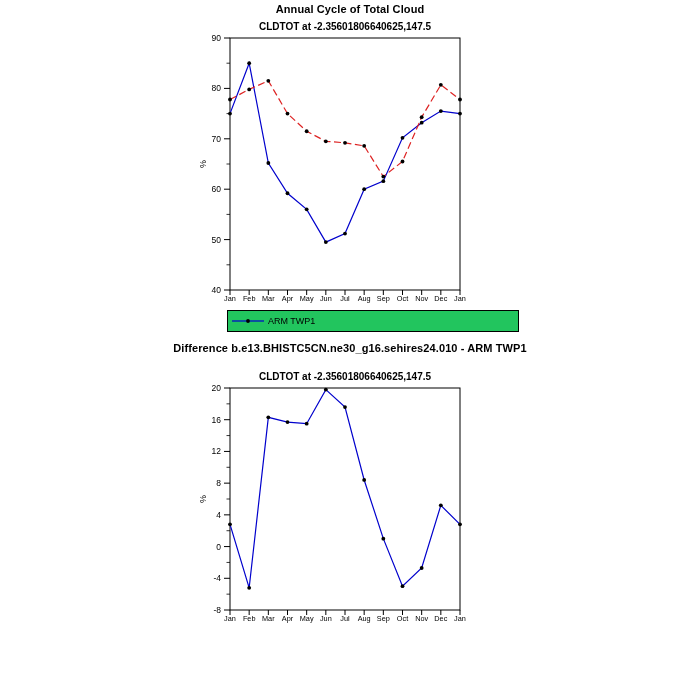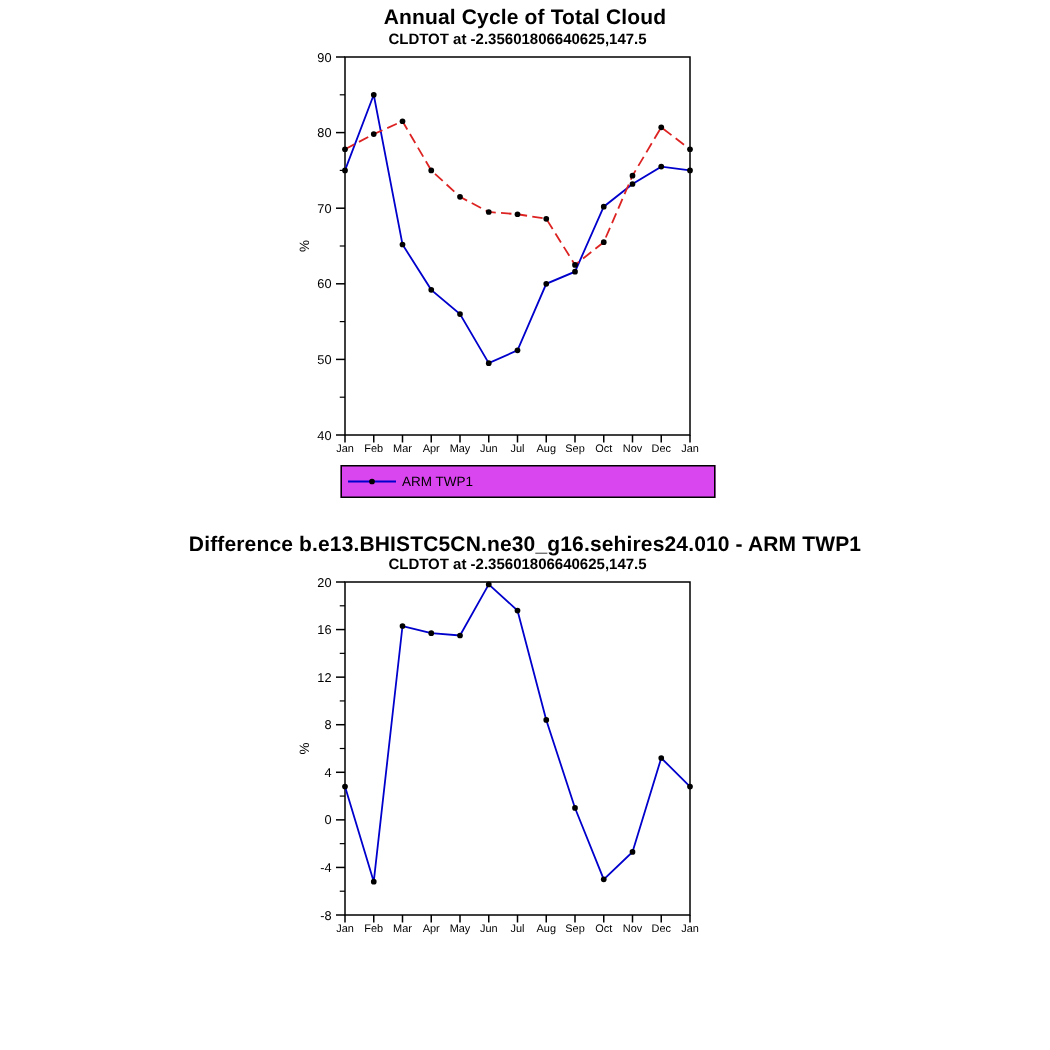--- a/index.html
+++ b/index.html
@@ -25,44 +25,44 @@
   }
   .plot-svg text {
     font-family: "Liberation Sans", sans-serif;
     fill: #000;
   }
   .chart-title {
     position: absolute;
     left: 0;
     width: 700px;
     text-align: center;
-    font-size: 14px;
+    font-size: 11px;
     font-weight: bold;
     letter-spacing: 0.1px;
   }
   .chart-subtitle {
     position: absolute;
     left: 170px;
     width: 350px;
     text-align: center;
     font-size: 10px;
     font-weight: bold;
   }
   #title-0 { top: 3px; }
   #subtitle-0 { top: 21px; }
-  #title-1 { top: 354px; }
+  #title-1 { top: 342px; }
   #subtitle-1 { top: 371px; }
   .legend {
     position: absolute;
     left: 227px;
     top: 310px;
-    width: 250px;
+    width: 292px;
     box-sizing: border-box;
     border: 1px solid #000;
-    background: #d946ef;
+    background: #22c55e;
     padding: 2px 3px;
   }
   .legend-row {
     display: flex;
     align-items: center;
     height: 16px;
     white-space: nowrap;
   }
   .legend-row svg {
     flex: 0 0 auto;

